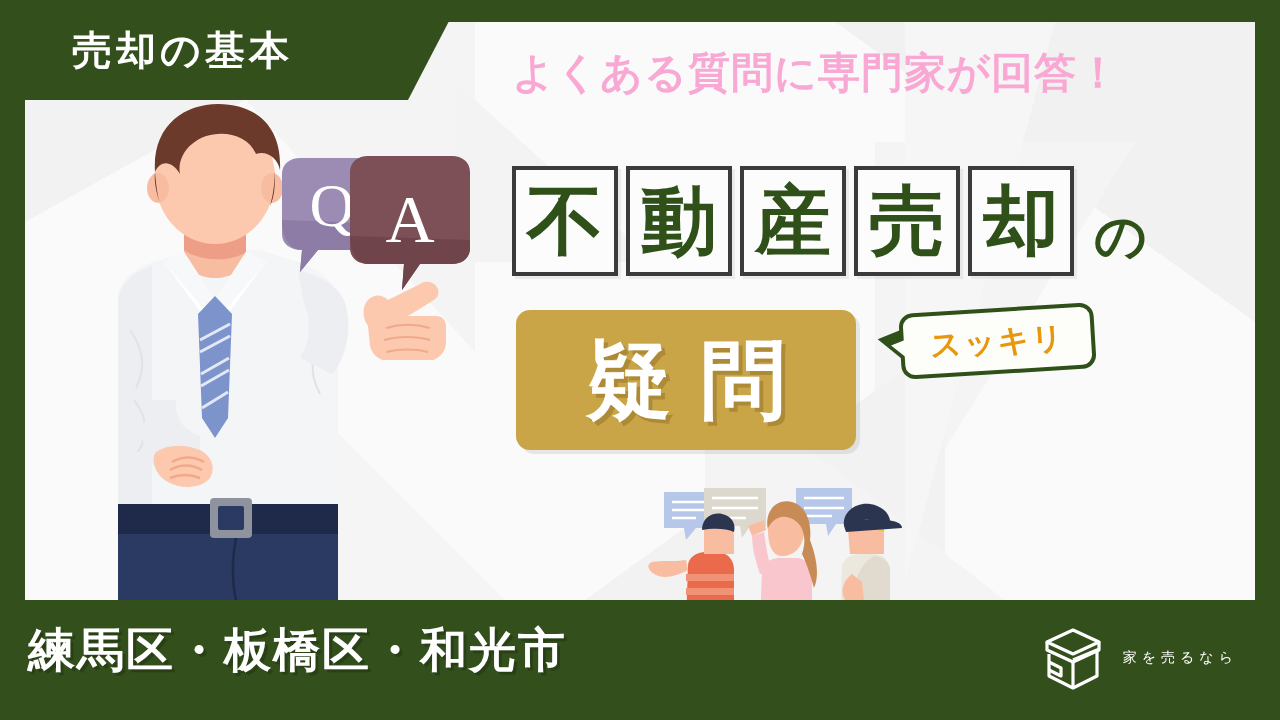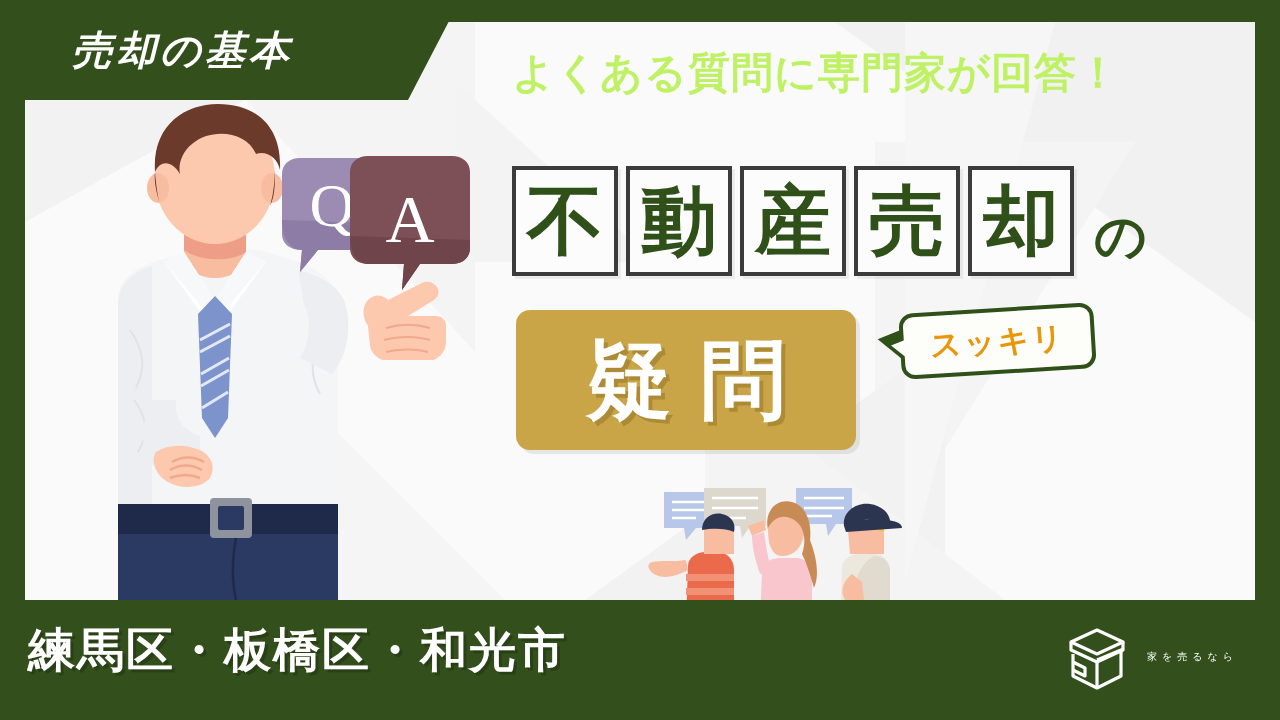--- a/index.html
+++ b/index.html
@@ -28,31 +28,31 @@
   .p6 { left:560px; bottom:0; width:0; height:0; border-right:360px solid #f2f2f2; border-top:260px solid transparent; }
   .p7 { right:250px; bottom:0; width:0; height:0; border-left:300px solid #f4f4f4; border-top:230px solid transparent; }
   .p8 { left:880px; top:0px; width:0; height:0; border-left:150px solid #f6f6f6; border-bottom:560px solid transparent; }
   .p9 { left:300px; bottom:0; width:0; height:0; border-left:180px solid #f5f5f5; border-top:180px solid transparent; }
 
   
   .badge {
     position:absolute; left:0; top:0; width:460px; height:100px;
     background:#324f1c; z-index:9;
     clip-path: polygon(0 0, 460px 0, 408px 100px, 0 100px);
-    display:flex; align-items:center;font-style:italic;
+    display:flex; align-items:center;
   }
   .badge-label {
     color:#ffffff; font-size:40px; font-weight:bold; letter-spacing:4px;
     margin-left:72px; line-height:1;
   }
 
   
   .headline {
     position:absolute; left:512px; top:52px;
-    color:#bef264; font-size:42px; font-weight:bold; letter-spacing:1px;
+    color:#f9a8d4; font-size:42px; font-weight:bold; letter-spacing:1px;
     white-space:nowrap; line-height:1;
   }
 
   
   .boxline {
     position:absolute; left:512px; top:166px;
     display:flex; align-items:flex-end; gap:8px;
   }
   .kbox {
     width:106px; height:110px; border:4px solid #3b3b3b; background:#fcfcfc;
@@ -97,21 +97,21 @@
   
   .footer { position:absolute; left:0; bottom:0; width:1280px; height:120px; background:#324f1c; z-index:12; }
   .footer-label {
     position:absolute; left:28px; top:26px; color:#fff; font-size:47px; font-weight:bold;
     letter-spacing:2px; line-height:1; text-shadow:3px 3px 0 rgba(0,0,0,.18);
   }
   
   .logo { position:absolute; right:42px; top:24px; display:flex; align-items:center; gap:18px; }
   .logo-mark { width:64px; height:72px; }
   .logo-text { display:flex; flex-direction:column; }
-  .logo-tag { color:#fff; font-size:10px; letter-spacing:5px; line-height:1; margin-bottom:7px; }
+  .logo-tag { color:#fff; font-size:14px; letter-spacing:5px; line-height:1; margin-bottom:7px; }
   .logo-name { color:#fff; font-size:41px; font-weight:bold; letter-spacing:3px; line-height:1; }
 
   
   .man { position:absolute; left:60px; top:100px; width:330px; height:500px; }
   
   .qa { position:absolute; left:270px; top:150px; width:230px; height:210px; }
   
   .people { position:absolute; left:640px; top:470px; width:290px; height:250px; z-index:11; }
 </style>
 </head>

